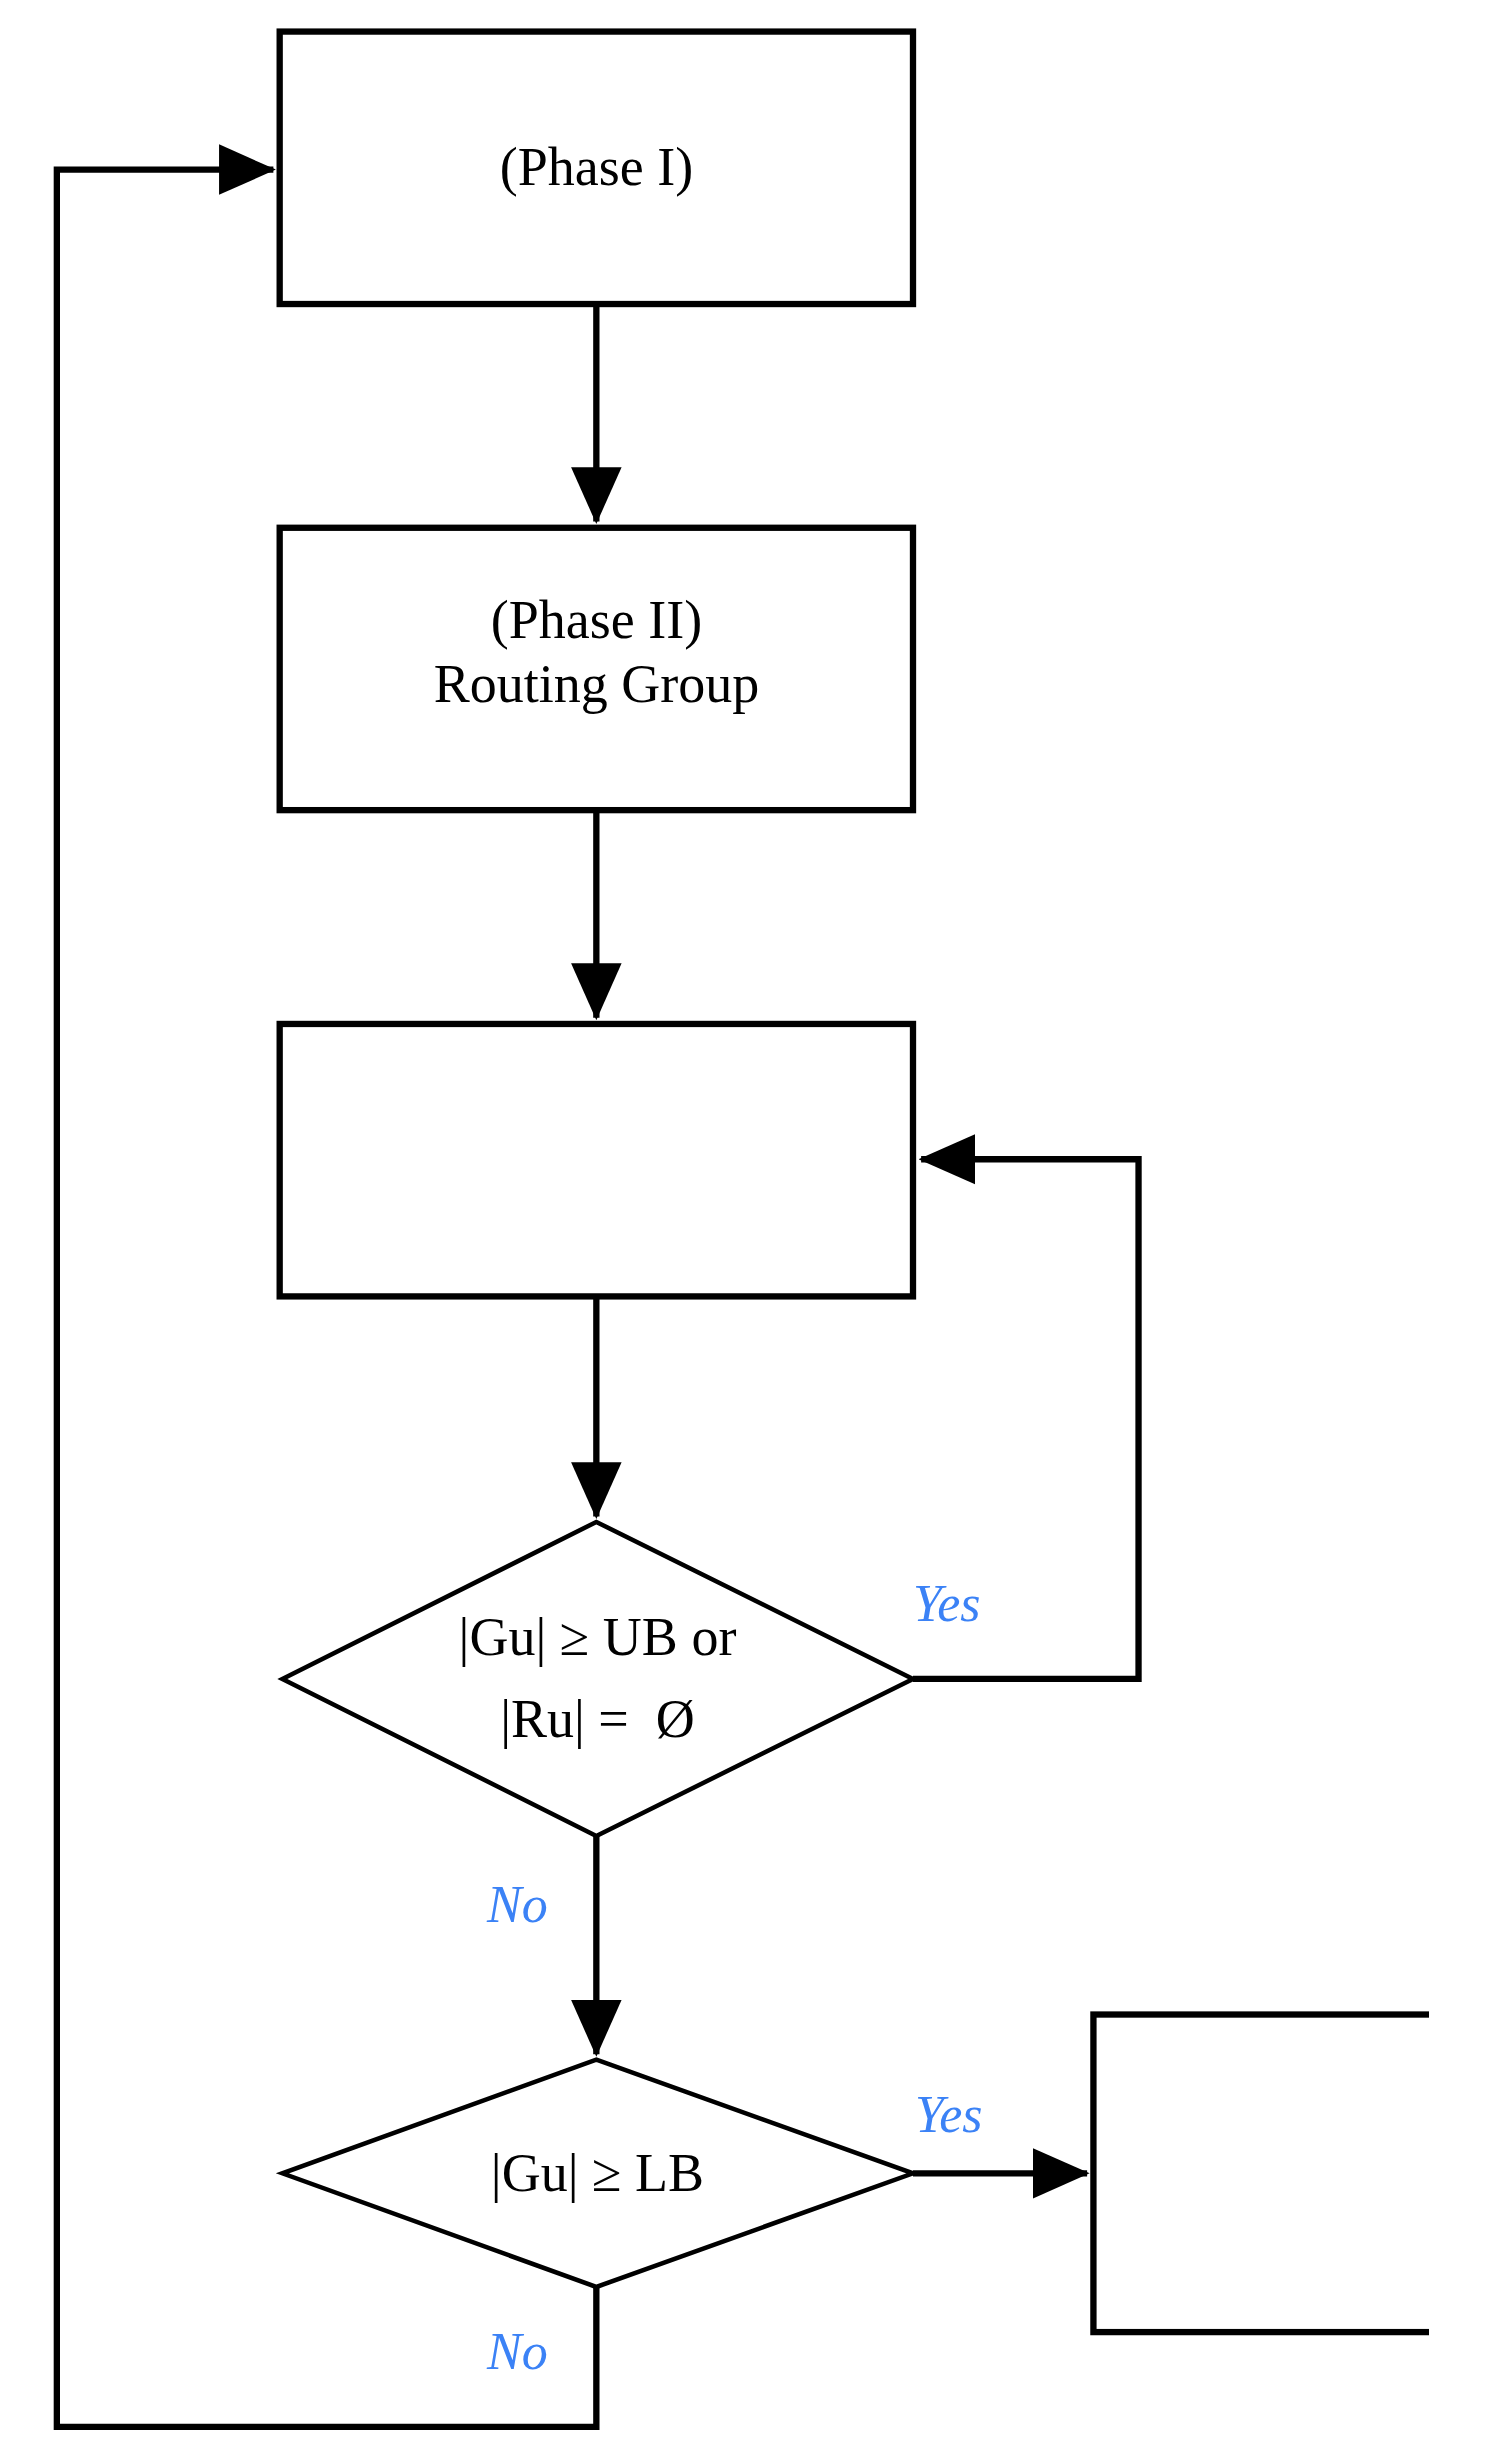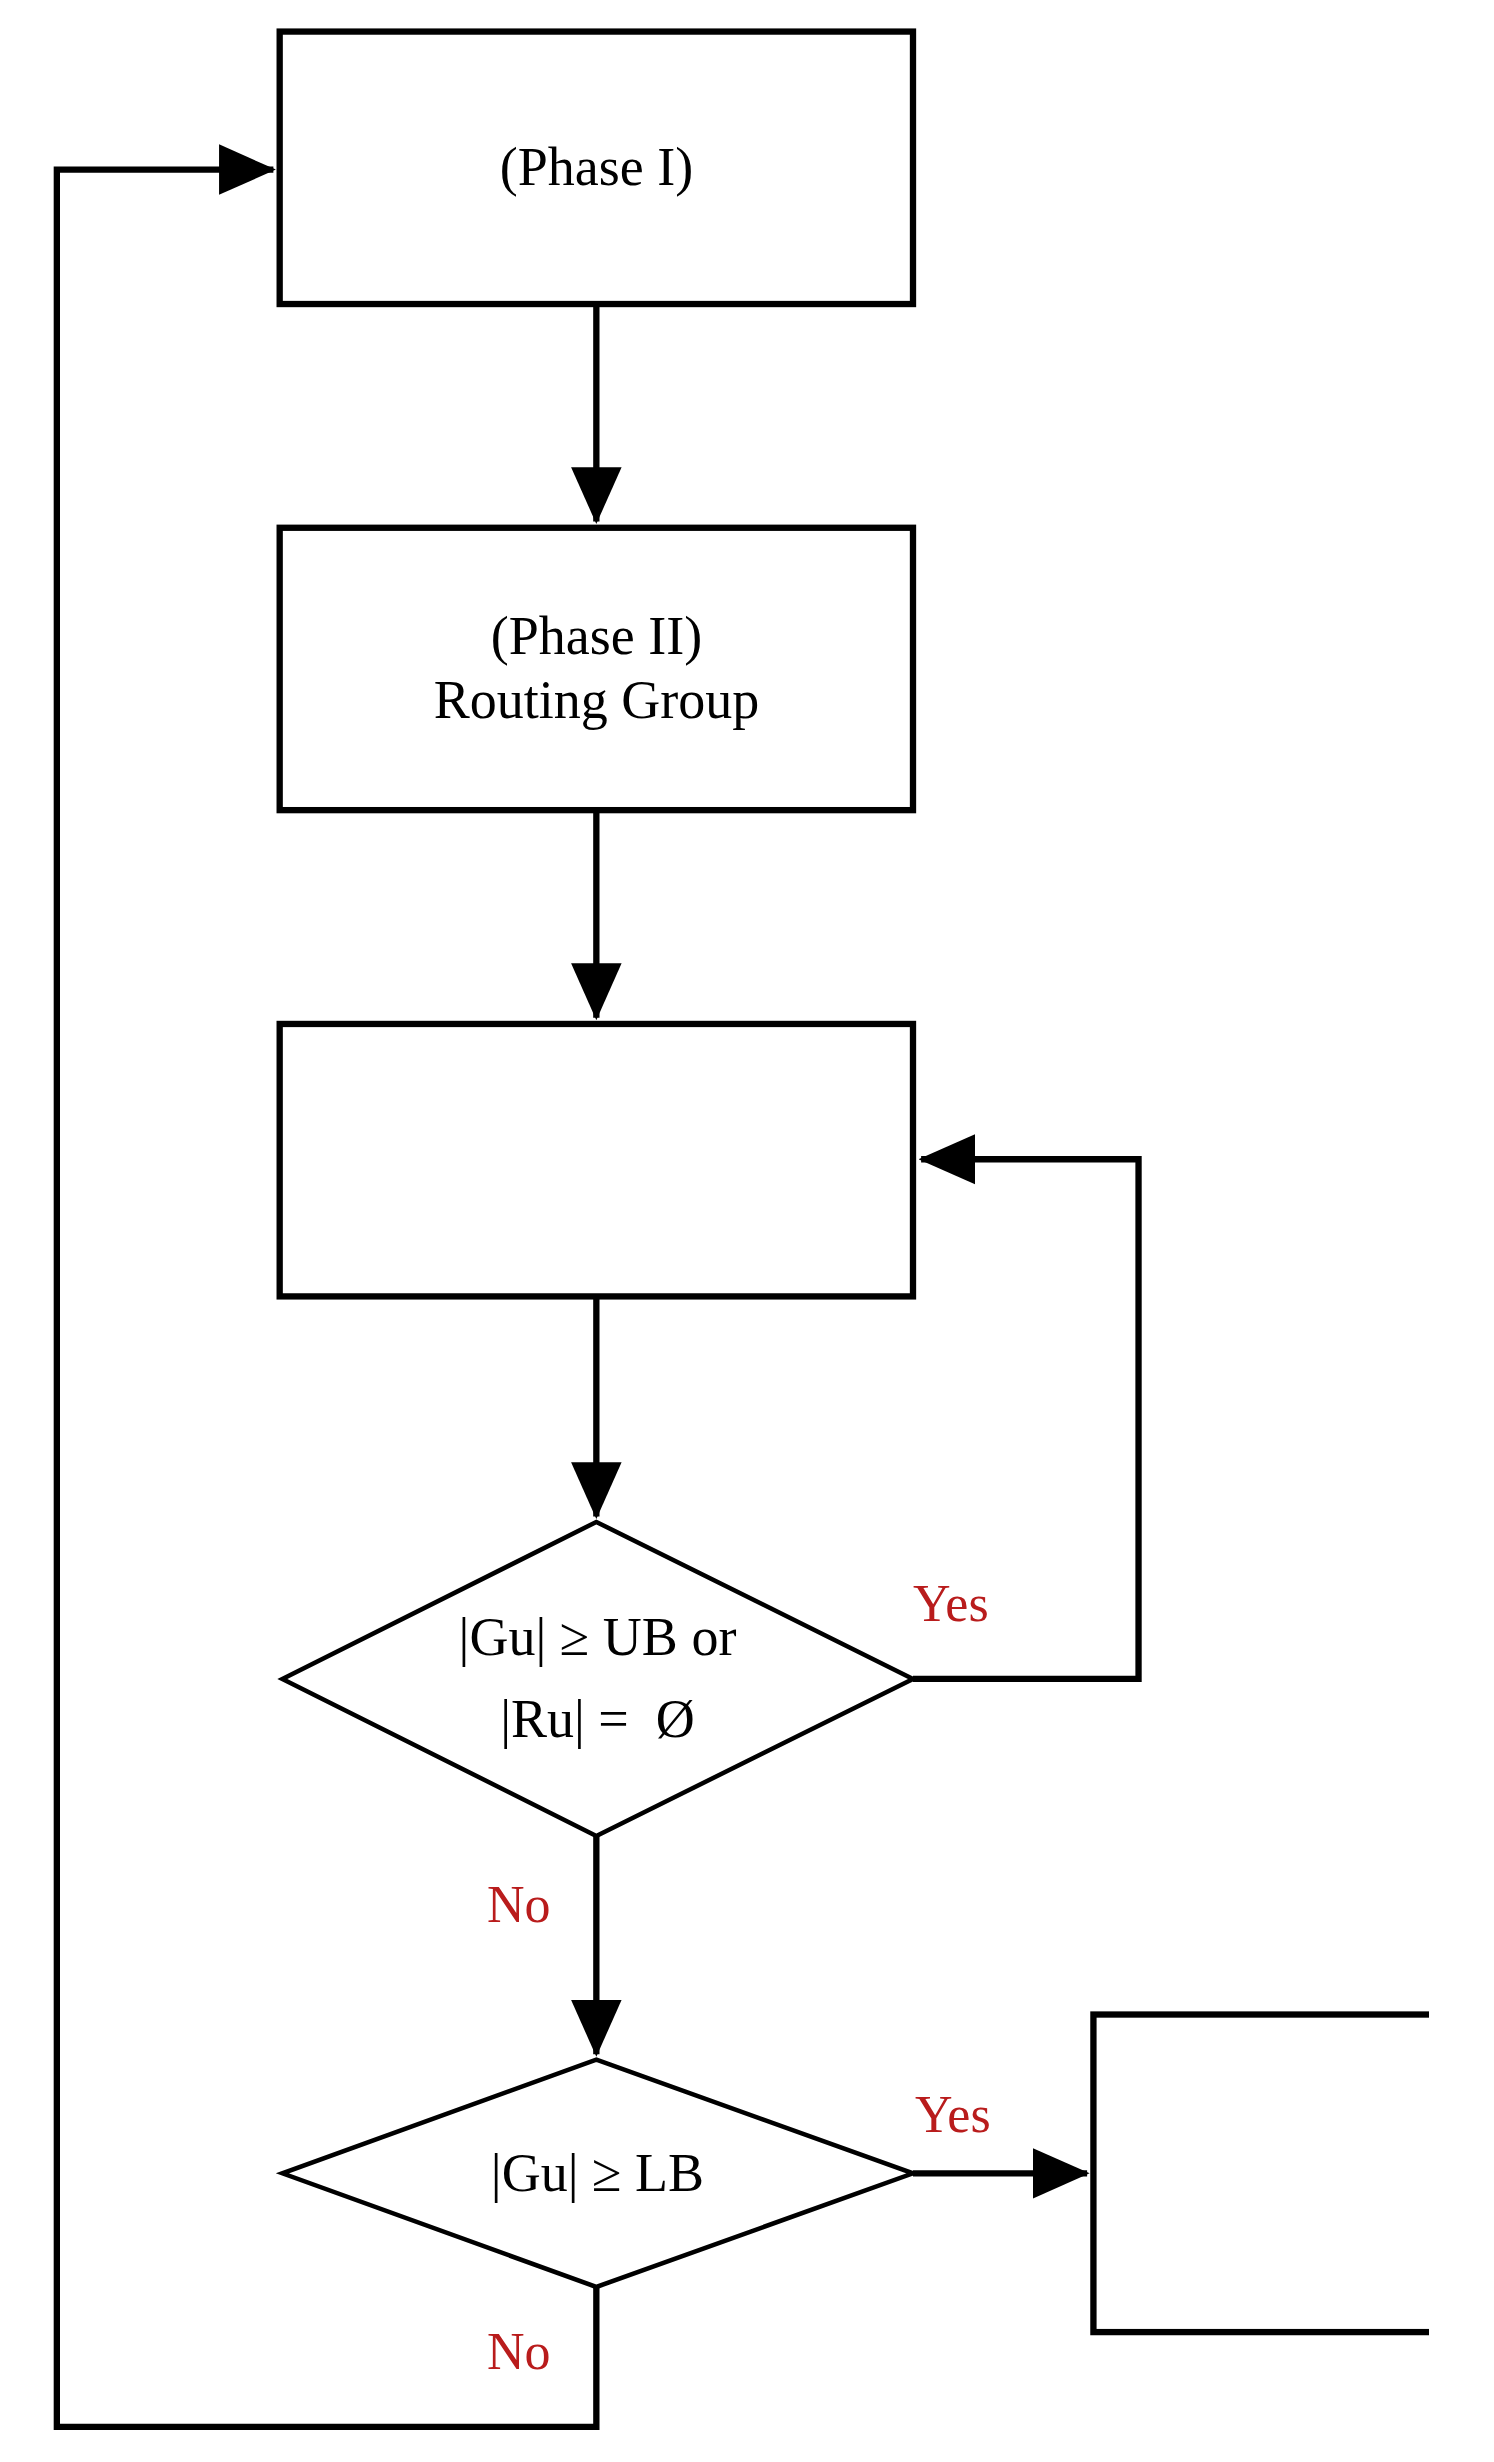--- a/index.html
+++ b/index.html
@@ -37,22 +37,23 @@
     white-space: pre;
     pointer-events: none;
   }
   .node-text .ln { display: block; }
   .box-text { font-size: 54px; }
   .diamond-text { font-size: 54px; }
   .result-text { font-size: 51px; }
   .edge-label {
     position: absolute;
     font-size: 52px;
-    color: #b91c1c;
+    color: #3b82f6;
     white-space: pre;
+    font-style: italic;
   }
 </style>
 </head>
 <body>
 
 <div id="canvas">
 
   <svg class="layer" viewBox="0 0 1656 2729" xmlns="http://www.w3.org/2000/svg">
     <defs>
       <marker id="arrowhead" markerWidth="9" markerHeight="8" refX="8.6" refY="4" orient="auto" markerUnits="strokeWidth">
@@ -84,21 +85,21 @@
 
     <line x1="1012" y1="2409" x2="1205" y2="2409" stroke="#000000" stroke-width="7" marker-end="url(#arrowhead)"></line>
 
     <path d="M661,2535 L661,2690 L63,2690 L63,188 L303,188" fill="none" stroke="#000000" stroke-width="7" marker-end="url(#arrowhead)"></path>
   </svg>
 
   <div class="node-text box-text" style="left:280px; top:32px; width:633px; height:272px;">
     <span class="ln">(Phase I)</span>
   </div>
 
-  <div class="node-text box-text" style="left:280px; top:528px; width:633px; height:282px;align-items:center;">
+  <div class="node-text box-text" style="left:280px; top:512px; width:633px; height:282px;align-items:center;">
     <span class="ln">(Phase II)</span>
     <span class="ln">Routing Group</span>
   </div>
 
 
   <div class="node-text diamond-text" style="left:282px; top:1522px; width:631px; height:314px;gap:18px;">
     <span class="ln">|Gu| ≥ UB or</span>
     <span class="ln">|Ru| =  Ø</span>
   </div>
 

